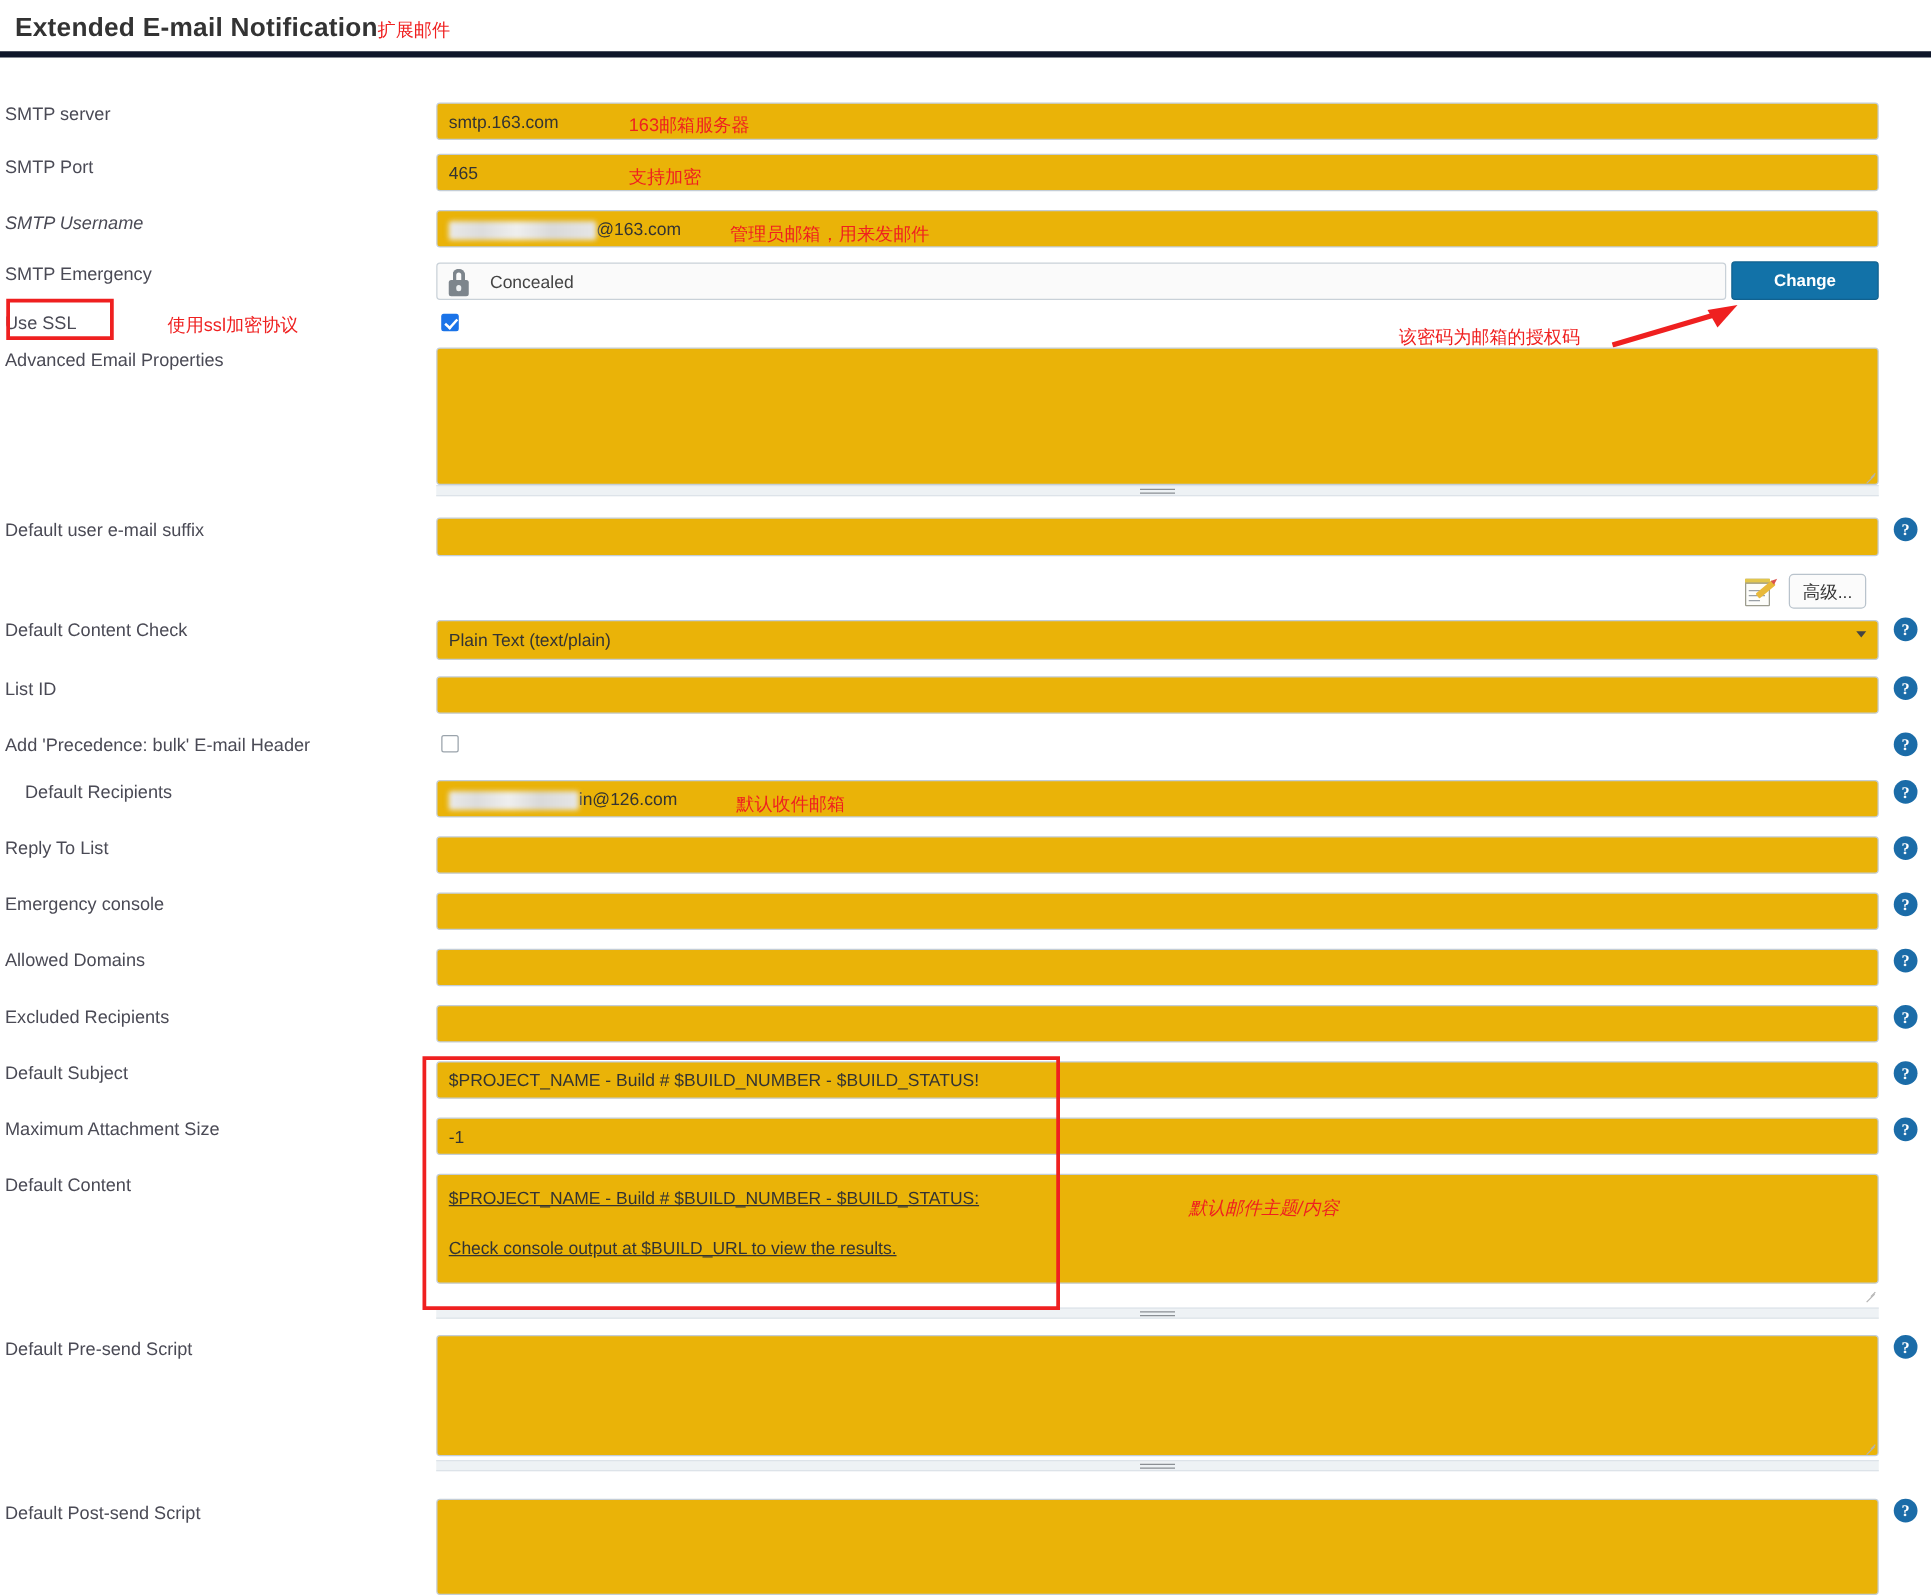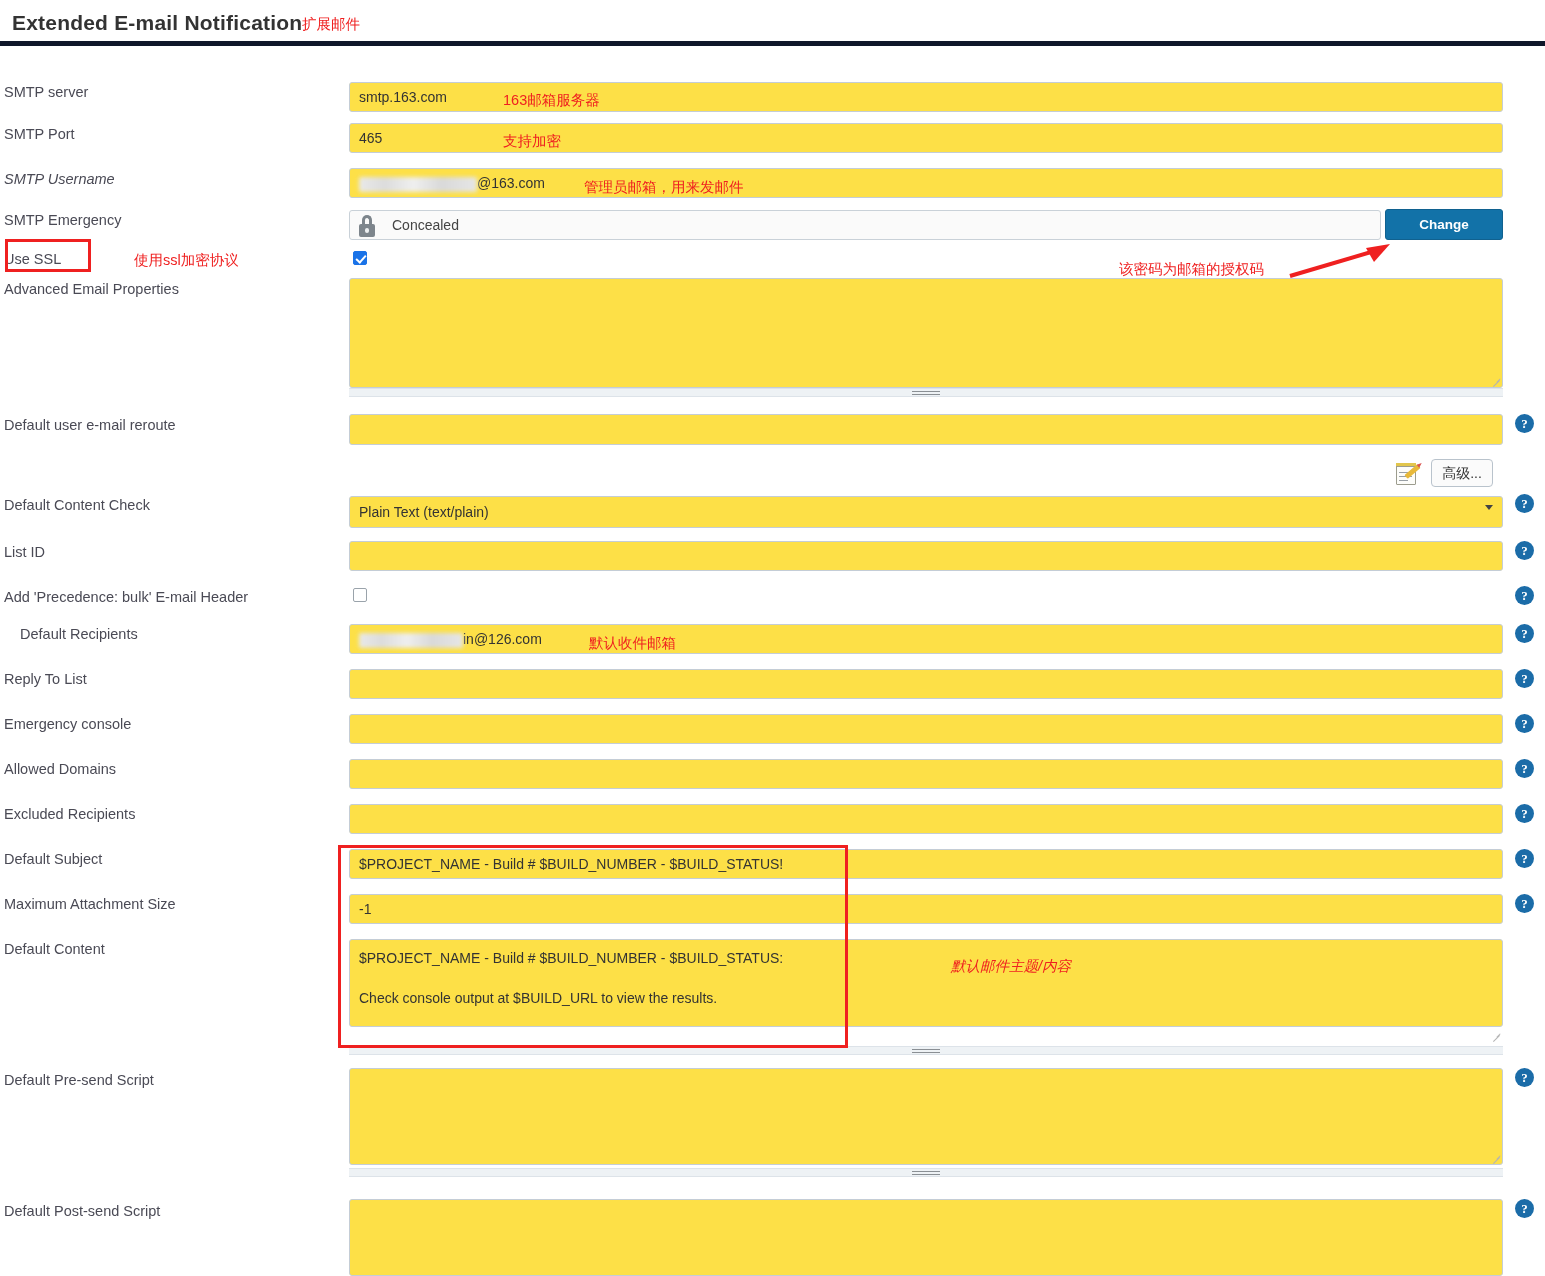--- a/index.html
+++ b/index.html
@@ -27,21 +27,21 @@
     font-size:15px; color:#ef2020;
   }
   
   .lbl {
     position:absolute; left:4px;
     font-size:14.5px; color:#4a4a55;
     white-space:nowrap;
   }
   .field {
     position:absolute; left:349px; width:1154px;
-    background:#fde047;
+    background:#eab308;
     border:1px solid #c4cdd6;
     border-radius:3px;
     font-family:"Liberation Sans", sans-serif;
     font-size:14px;
     color:#333;
   }
   .txt {
     height:30px; line-height:28px;
     padding:0 9px;
     white-space:nowrap; overflow:hidden;
@@ -250,21 +250,21 @@
 <div class="cbox checked" style="top:251px;"></div>
 <div class="ann" style="left:134px;top:251px;">使用ssl加密协议</div>
 
 <div class="lbl" style="top:281px;">Advanced Email Properties</div>
 <div class="field ta" style="top:278px;height:110px;"></div>
 <div class="resize-grip" style="left:1489px;top:375px;"></div>
 <div class="dragbar" style="top:388px;">
     <div class="grip"></div>
   </div>
 
-<div class="lbl" style="top:417px;">Default user e-mail reroute</div>
+<div class="lbl" style="top:417px;">Default user e-mail suffix</div>
 <div class="field ta" style="top:414px;height:31px;"></div>
 <div class="help" style="top:414px;">?</div>
 
 <div class="notepad-icon">
   <div class="sheet"></div>
   <div class="topbar"></div>
   <div class="ln" style="top:12px;"></div>
   <div class="ln" style="top:16px;"></div>
   <div class="ln" style="top:20px;width:9px;"></div>
   <div class="pencil"></div>
@@ -311,21 +311,21 @@
 
 <div class="lbl" style="top:851px;">Default Subject</div>
 <div class="field txt" style="top:849px;">$PROJECT_NAME - Build # $BUILD_NUMBER - $BUILD_STATUS!</div>
 <div class="help" style="top:849px;">?</div>
 
 <div class="lbl" style="top:896px;">Maximum Attachment Size</div>
 <div class="field txt" style="top:894px;">-1</div>
 <div class="help" style="top:894px;">?</div>
 
 <div class="lbl" style="top:941px;">Default Content</div>
-<div class="field ta" style="top:939px;height:88px;">$PROJECT_NAME - Build # $BUILD_NUMBER - $BUILD_STATUS:
+<div class="field ta" style="top:939px;height:88px;text-decoration:underline;">$PROJECT_NAME - Build # $BUILD_NUMBER - $BUILD_STATUS:
 
 Check console output at $BUILD_URL to view the results.</div>
 <div class="resize-grip" style="left:1489px;top:1030px;"></div>
 <div class="ann" style="left:951px;top:957px;font-style:italic;">默认邮件主题/内容</div>
 <div class="dragbar" style="top:1046px;">
     <div class="grip"></div>
   </div>
 
 <div class="redbox" style="left:338px;top:845px;width:510px;height:203px;"></div>
 

